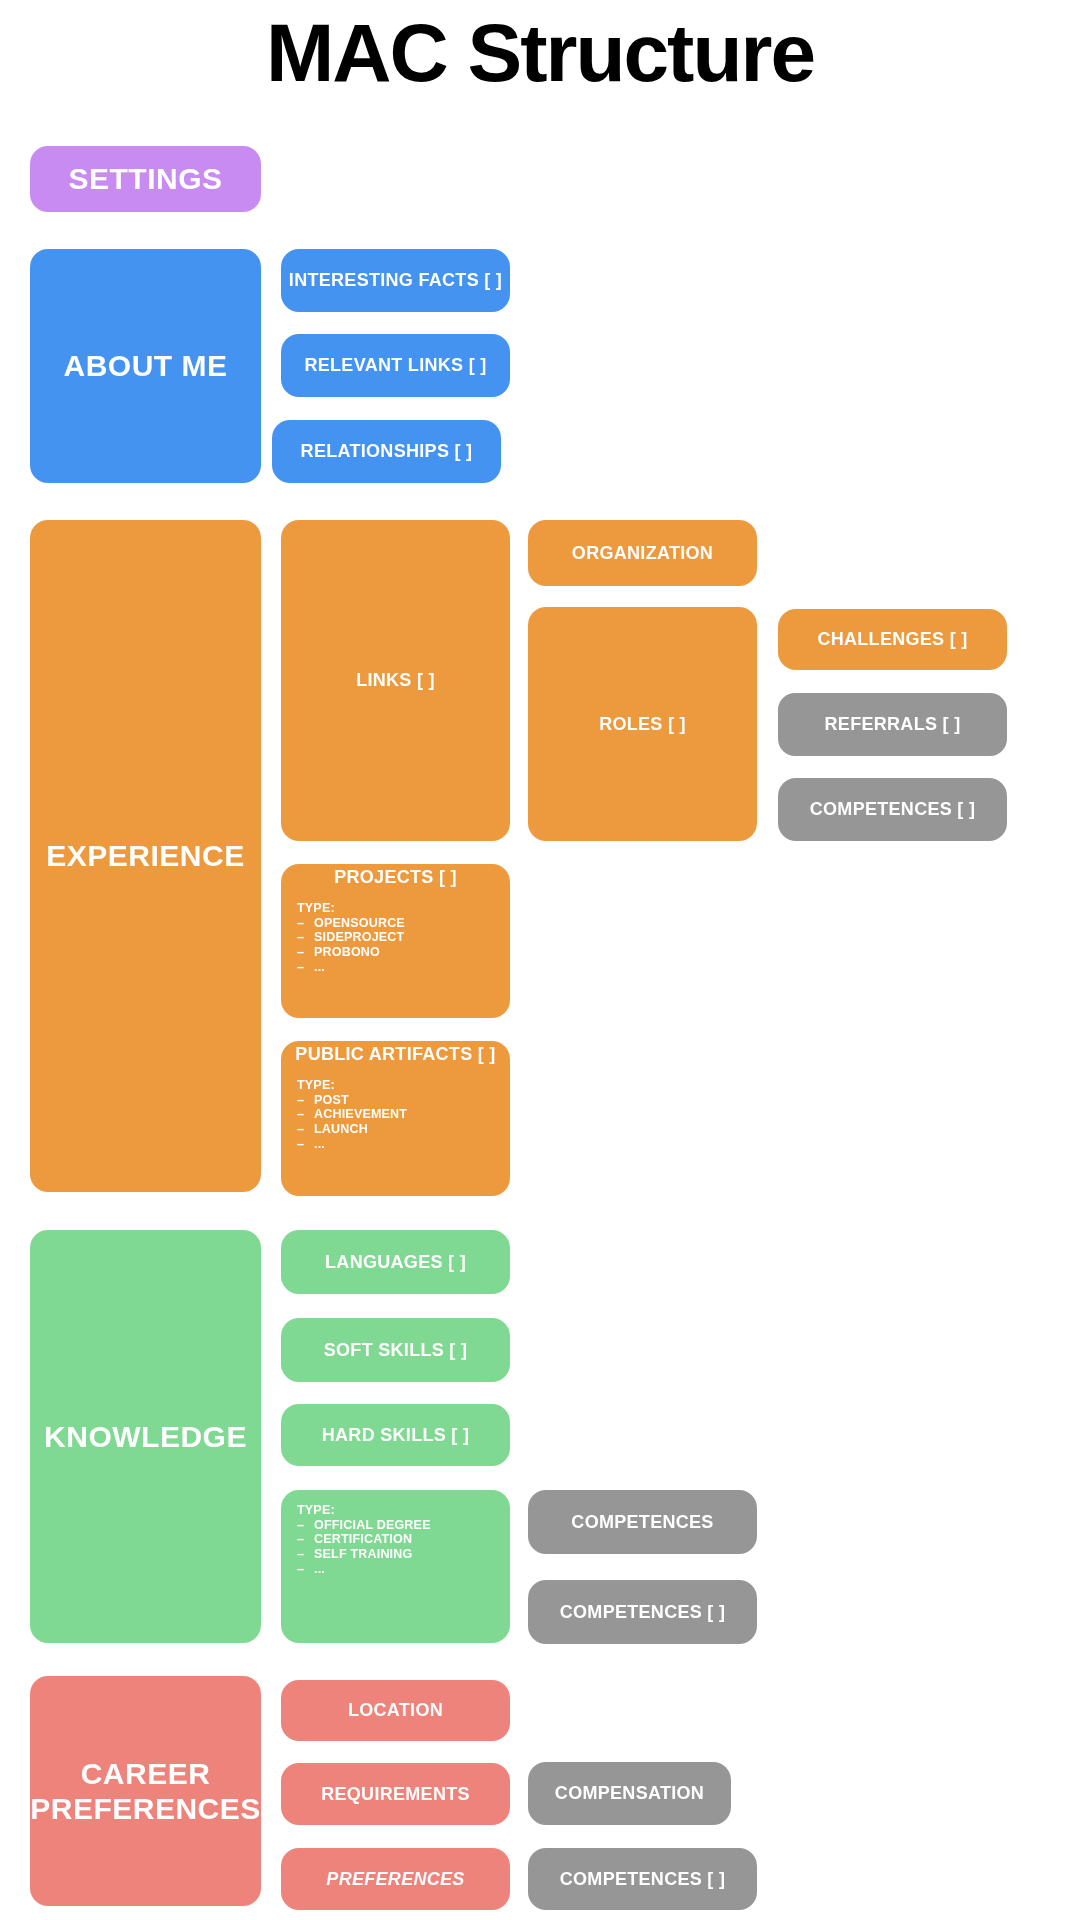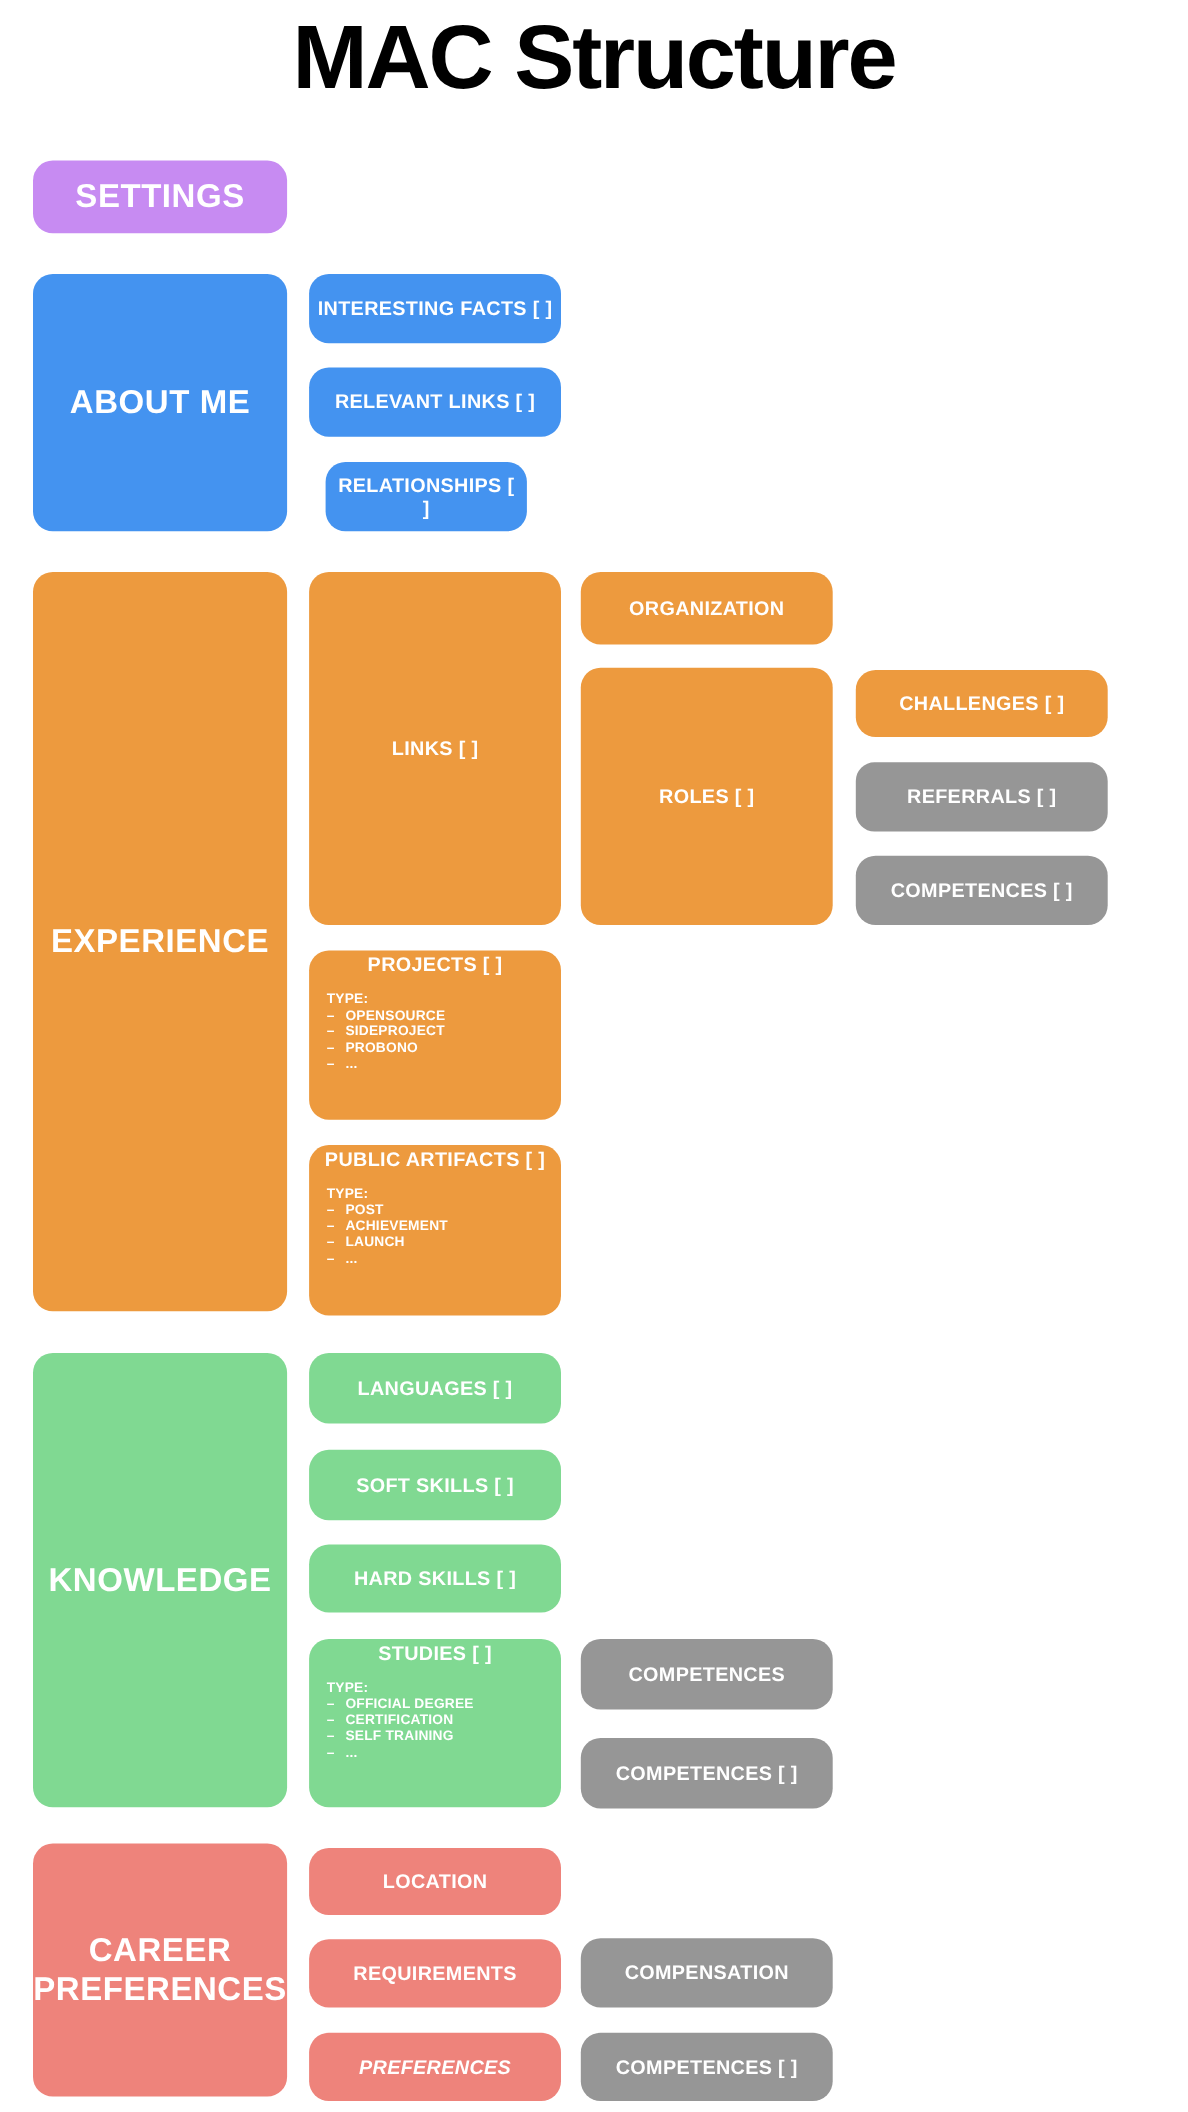--- a/index.html
+++ b/index.html
@@ -58,21 +58,21 @@
 
 <div class="node blue center" style="left:30px;top:249px;width:231px;height:234px;">
   <span class="main-label">ABOUT ME</span>
 </div>
 <div class="node blue center" style="left:281px;top:249px;width:229px;height:63px;">
   <span class="child-label">INTERESTING FACTS [ ]</span>
 </div>
 <div class="node blue center" style="left:281px;top:334px;width:229px;height:63px;">
   <span class="child-label">RELEVANT LINKS [ ]</span>
 </div>
-<div class="node blue center" style="left:296px;top:420px;width:183px;height:63px;">
+<div class="node blue center" style="left:272px;top:420px;width:229px;height:63px;">
   <span class="child-label">RELATIONSHIPS [ ]</span>
 </div>
 
 <div class="node orange center" style="left:30px;top:520px;width:231px;height:672px;">
   <span class="main-label">EXPERIENCE</span>
 </div>
 <div class="node orange center" style="left:281px;top:520px;width:229px;height:321px;">
   <span class="child-label">LINKS [ ]</span>
 </div>
 <div class="node orange center" style="left:528px;top:520px;width:229px;height:66px;">
@@ -148,21 +148,20 @@
   <span class="child-label">LANGUAGES [ ]</span>
 </div>
 <div class="node green center" style="left:281px;top:1318px;width:229px;height:64px;">
   <span class="child-label">SOFT SKILLS [ ]</span>
 </div>
 <div class="node green center" style="left:281px;top:1404px;width:229px;height:62px;">
   <span class="child-label">HARD SKILLS [ ]</span>
 </div>
 
 <div class="node green" style="left:281px;top:1490px;width:229px;height:153px;">
-  <div class="list-title">STUDIES [ ]</div>
   <div class="type-list">
     <div class="type-row">
         <span>TYPE:</span>
       </div>
     <div class="type-row">
         <span class="type-bullet">–</span>
         <span>OFFICIAL DEGREE</span>
       </div>
     <div class="type-row">
         <span class="type-bullet">–</span>
@@ -190,18 +189,18 @@
 </div>
 <div class="node salmon center" style="left:281px;top:1680px;width:229px;height:61px;">
   <span class="child-label">LOCATION</span>
 </div>
 <div class="node salmon center" style="left:281px;top:1763px;width:229px;height:62px;">
   <span class="child-label">REQUIREMENTS</span>
 </div>
 <div class="node salmon center" style="left:281px;top:1848px;width:229px;height:62px;font-style:italic;">
   <span class="child-label">PREFERENCES</span>
 </div>
-<div class="node gray center" style="left:528px;top:1762px;width:229px;height:63px;">
+<div class="node gray center" style="left:528px;top:1762px;width:203px;height:63px;">
   <span class="child-label">COMPENSATION</span>
 </div>
 <div class="node gray center" style="left:528px;top:1848px;width:229px;height:62px;">
   <span class="child-label">COMPETENCES [ ]</span>
 </div>
 
 </body></html>

